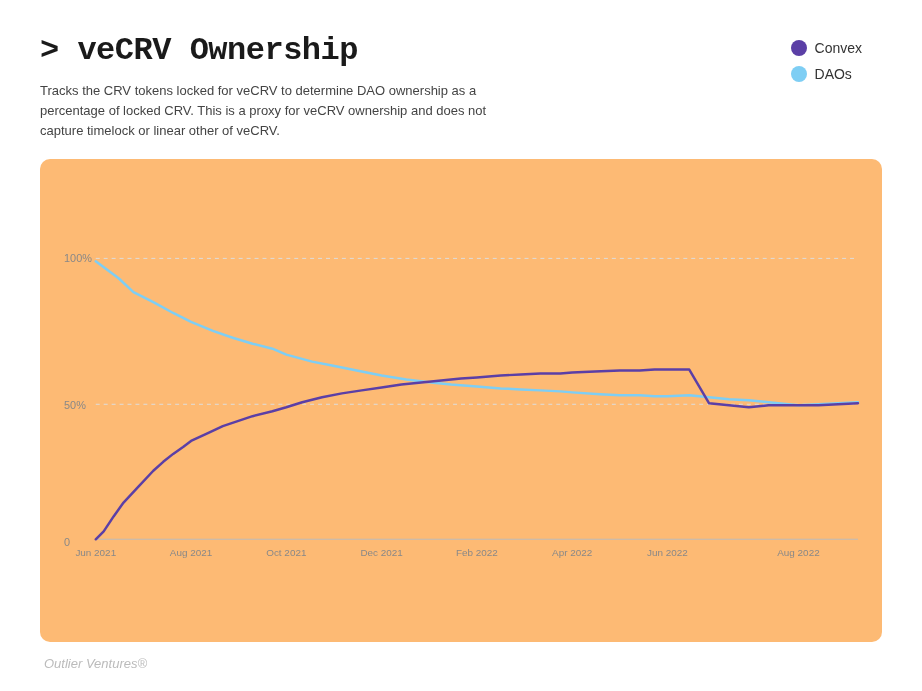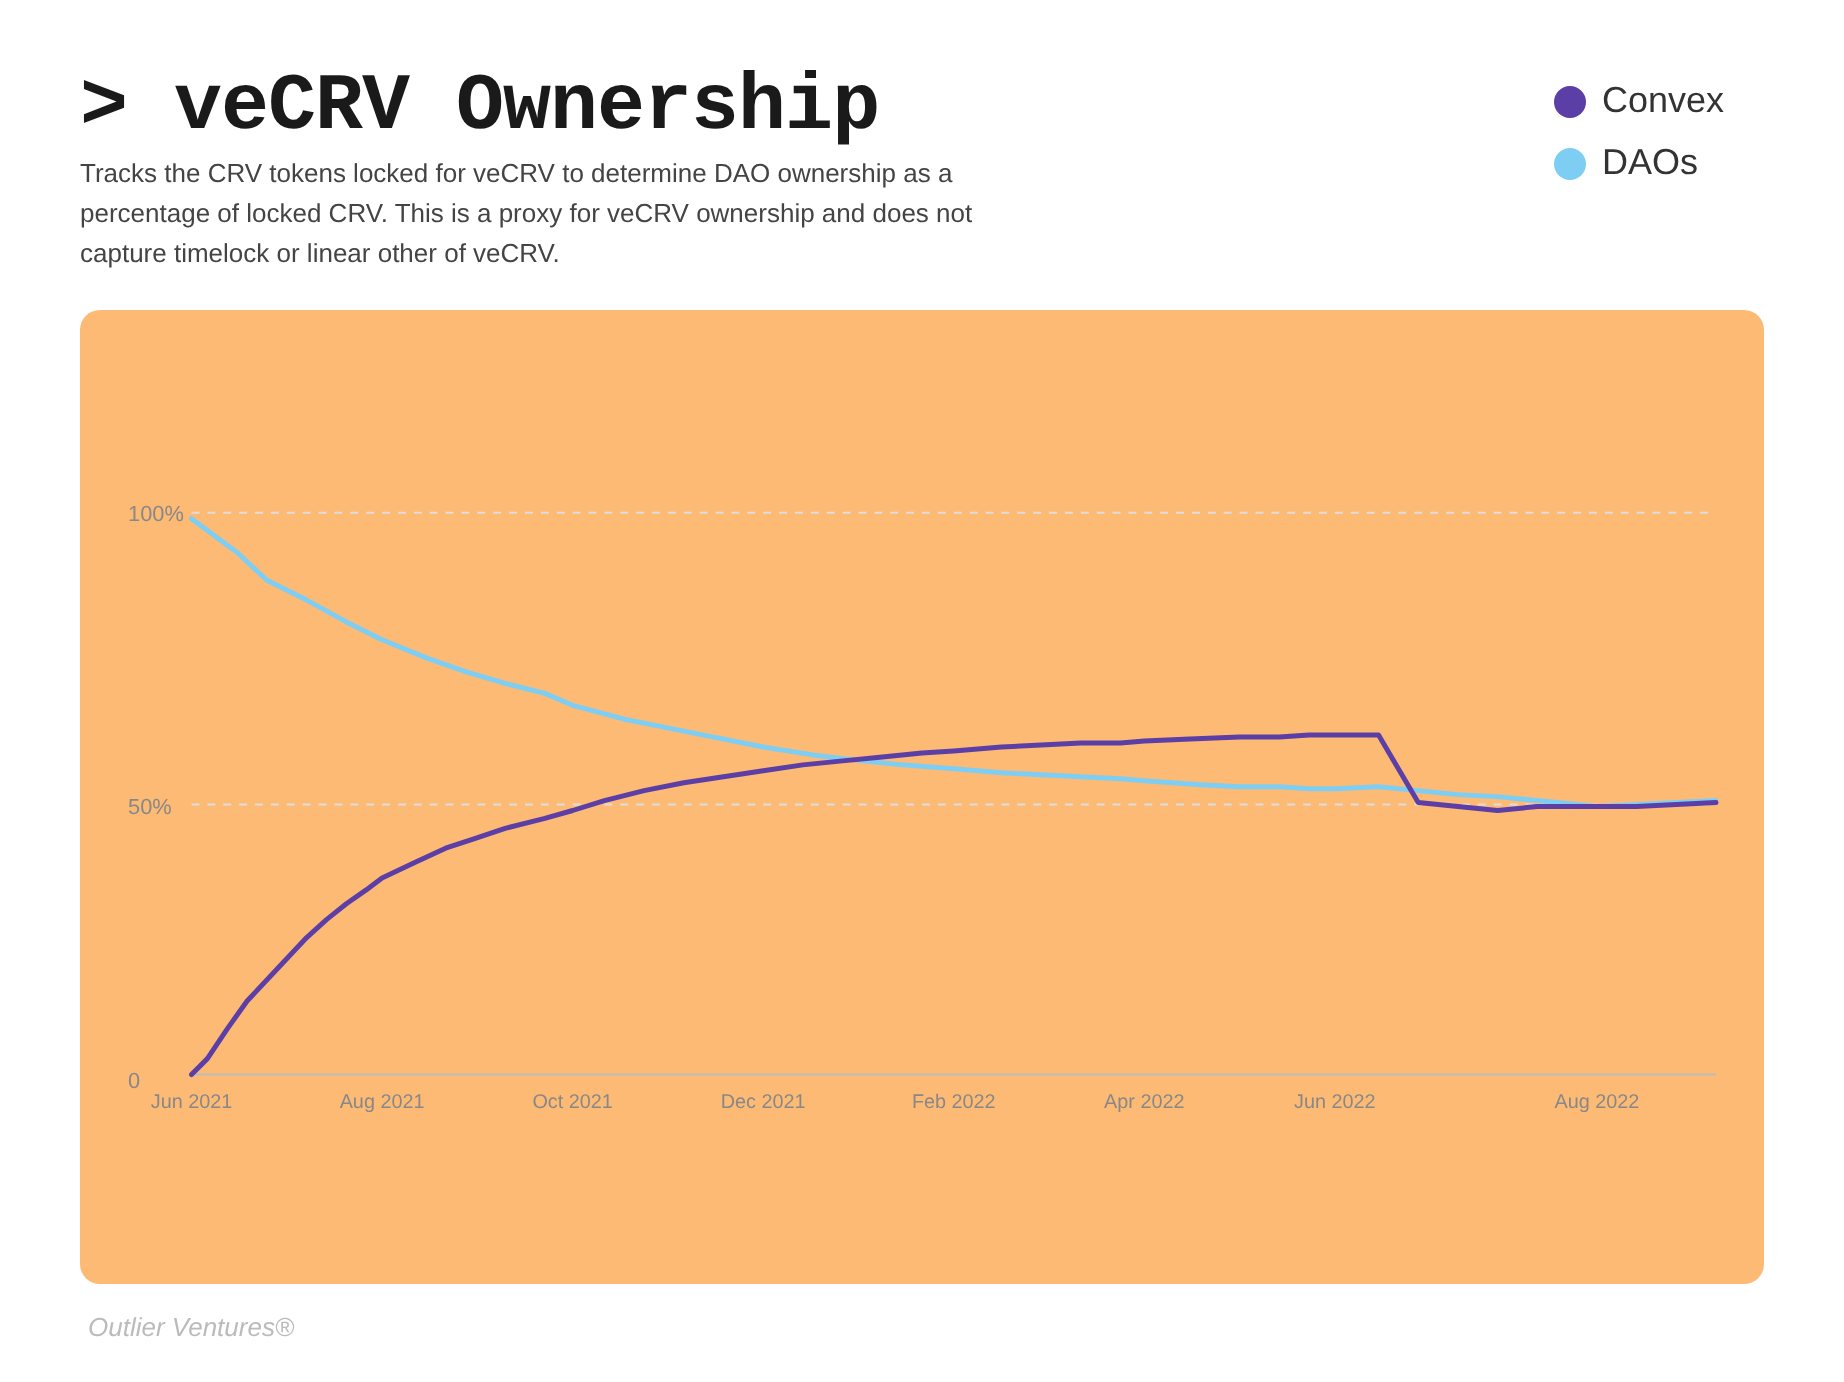--- a/index.html
+++ b/index.html
@@ -20,44 +20,45 @@
       flex-direction: column;
     }
     .header {
       display: flex;
       justify-content: space-between;
       align-items: flex-start;
       margin-bottom: 18px;
     }
     .header-left { flex: 1; }
     .title {
-      font-size: 40px;
+      font-size: 32px;
       font-weight: 700;
       color: #1a1a1a;
       letter-spacing: -0.5px;
+      margin-bottom: 12px;
       font-family: 'Courier New', Courier, monospace;
     }
     .description {
       font-size: 13px;
       color: #444;
       line-height: 1.55;
       max-width: 460px;
     }
     .legend {
       display: flex;
       flex-direction: column;
       gap: 10px;
       padding-top: 8px;
       padding-right: 20px;
     }
     .legend-item {
       display: flex;
       align-items: center;
       gap: 8px;
-      font-size: 18px;
+      font-size: 14px;
       color: #333;
     }
     .legend-dot {
       width: 16px;
       height: 16px;
       border-radius: 50%;
       flex-shrink: 0;
     }
     .legend-dot-convex { background: #5b3fa6; }
     .legend-dot-other { background: #7ecef4; }

